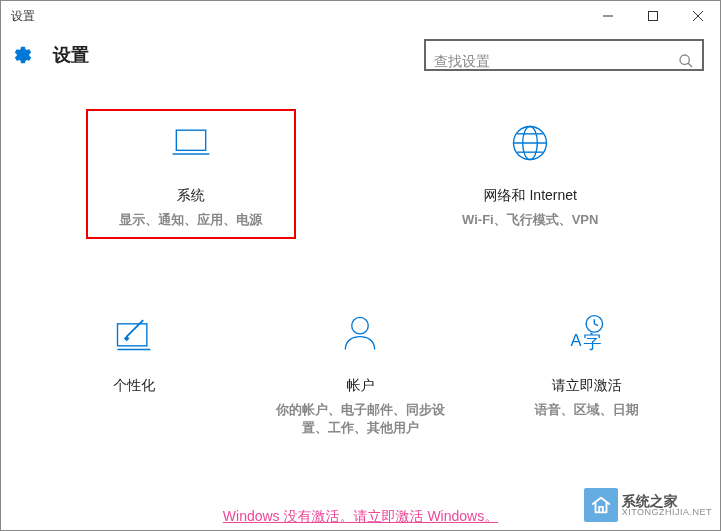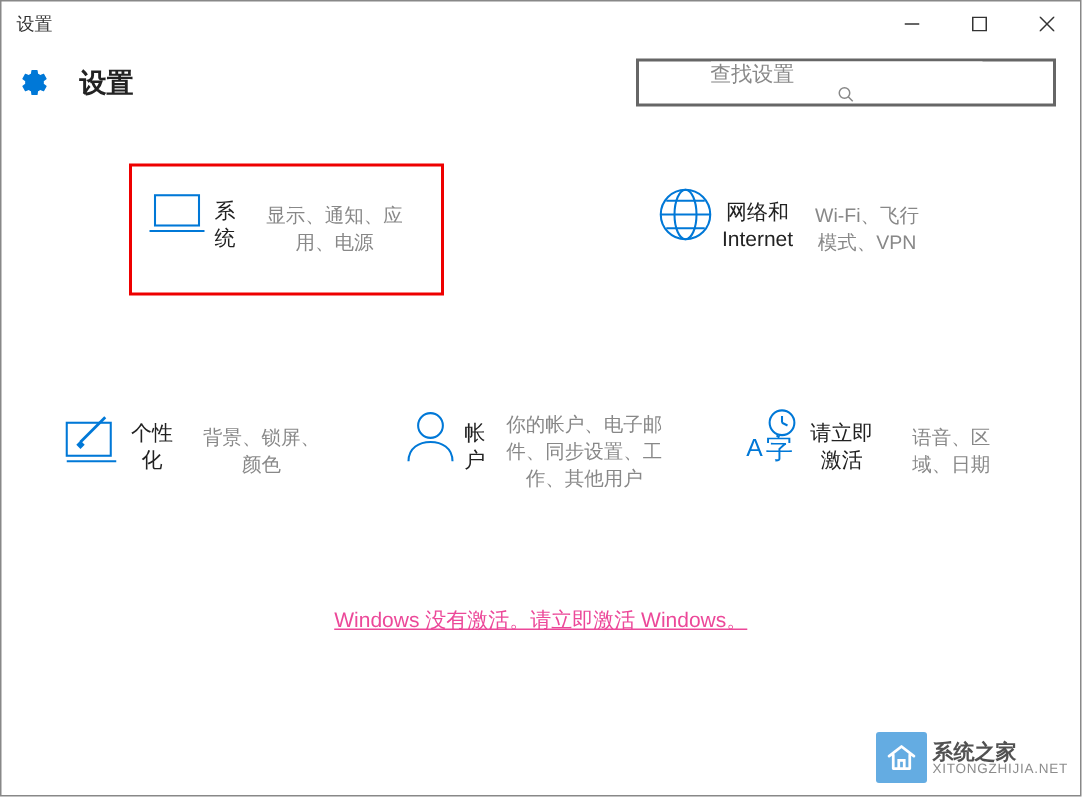--- a/index.html
+++ b/index.html
@@ -7,33 +7,33 @@
     
     .titlebar { height: 30px; display: flex; align-items: center; justify-content: space-between; padding-left: 10px; }
     .titlebar-title { font-size: 12px; color: #333; }
     .win-controls { display: flex; height: 100%; }
     .win-btn { width: 45px; height: 30px; display: flex; align-items: center; justify-content: center; font-size: 14px; color: #333; }
     .win-btn svg { width: 10px; height: 10px; }
     
     .header { height: 48px; display: flex; align-items: center; padding: 0 12px; gap: 20px; }
     .gear { width: 20px; height: 20px; color: #0078d7; }
     .header-title { font-size: 18px; font-weight: 600; color: #222; flex: 0 0 auto; }
-    .search-wrap { margin-left: auto; width: 280px; border: 2px solid #666; height: 32px; display: flex; align-items: center; padding: 0 20px; margin-right: 4px; flex-direction: column; }
+    .search-wrap { margin-left: auto; width: 280px; border: 2px solid #666; height: 32px; display: flex; align-items: flex-end; padding: 0 8px; margin-right: 4px; }
     .search-wrap input { border: none; outline: none; flex: 1; font-size: 14px; color: #333; }
     .search-wrap input::placeholder { color: #888; }
     .search-icon { width: 16px; height: 16px; color: #888; }
     
     .content { padding: 30px 20px 0 20px; }
     .tile-row { display: flex; justify-content: space-around; margin-bottom: 60px; }
-    .tile { width: 210px; display: flex; flex-direction: row; align-items: center; text-align: center; padding: 10px; }
+    .tile { width: 210px; display: flex; flex-direction: column; align-items: center; text-align: center; padding: 10px; }
     .tile.highlighted { border: 2px solid #e00; padding: 8px; }
     .tile-icon { width: 48px; height: 48px; margin-bottom: 20px; display: flex; align-items: center; justify-content: center; }
     .tile-icon svg { width: 44px; height: 44px; stroke: #0078d7; fill: none; stroke-width: 1.5; }
     .tile-title { font-size: 14px; color: #222; margin-bottom: 6px; }
-    .tile-desc { font-size: 13px; color: #888; line-height: 1.4; padding: 0 10px; }
+    .tile-desc { font-size: 13px; color: #888; line-height: 1.4; padding: 0 10px; font-weight: bold; }
     
     .activation { text-align: center; font-size: 14px; }
     .activation a { color: #ec4899; text-decoration: underline; }
     
     .watermark { position: absolute; right: 8px; bottom: 8px; display: flex; align-items: center; gap: 4px; opacity: 0.85; }
     .watermark-logo { width: 34px; height: 34px; background: #4a9edd; display: flex; align-items: center; justify-content: center; border-radius: 2px; }
     .watermark-logo svg { width: 22px; height: 22px; stroke: #fff; fill: none; stroke-width: 2; }
     .watermark-text { display: flex; flex-direction: column; line-height: 1; }
     .watermark-cn { font-size: 14px; font-weight: bold; color: #333; }
     .watermark-en { font-size: 9px; color: #777; letter-spacing: 0.5px; }
@@ -107,21 +107,20 @@
     <div class="tile">
       <div class="tile-icon">
         <svg viewBox="0 0 48 48">
             <rect x="6" y="14" width="32" height="24"></rect>
             <line x1="6" y1="42" x2="42" y2="42"></line>
             <line x1="16" y1="28" x2="34" y2="10" stroke-width="2"></line>
             <path d="M14 30 L16 28 L18 30 L16 32 Z" fill="#0078d7"></path>
           </svg>
       </div>
       <div class="tile-title">个性化</div>
-      <div class="tile-desc">背景、锁屏、颜色</div>
     </div>
     <div class="tile">
       <div class="tile-icon">
         <svg viewBox="0 0 48 48">
             <circle cx="24" cy="16" r="9"></circle>
             <path d="M8 42 C8 32 16 28 24 28 C32 28 40 32 40 42"></path>
           </svg>
       </div>
       <div class="tile-title">帐户</div>
       <div class="tile-desc">你的帐户、电子邮件、同步设置、工作、其他用户</div>

